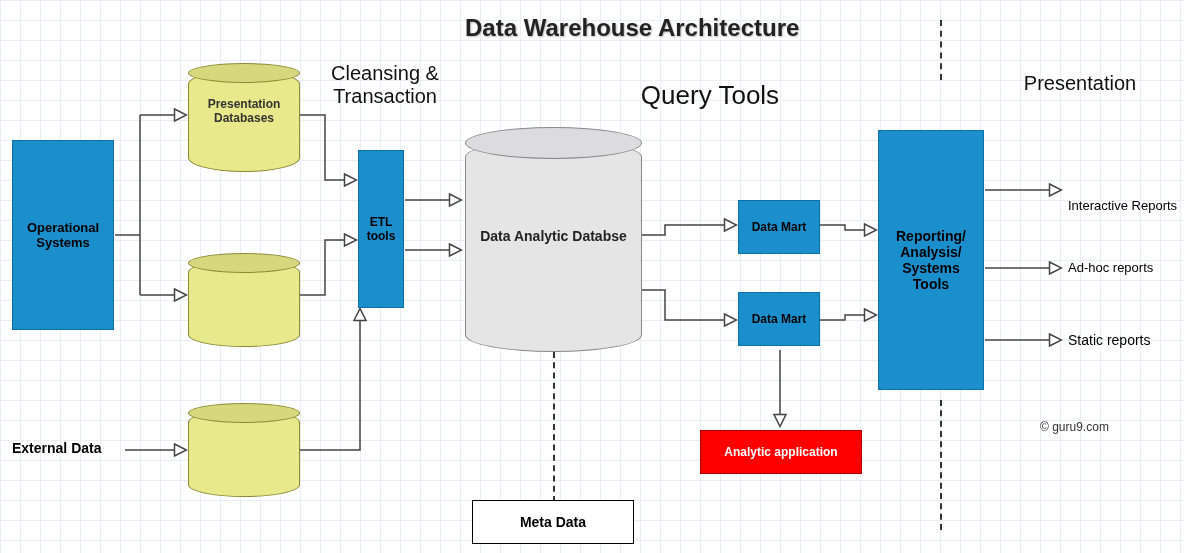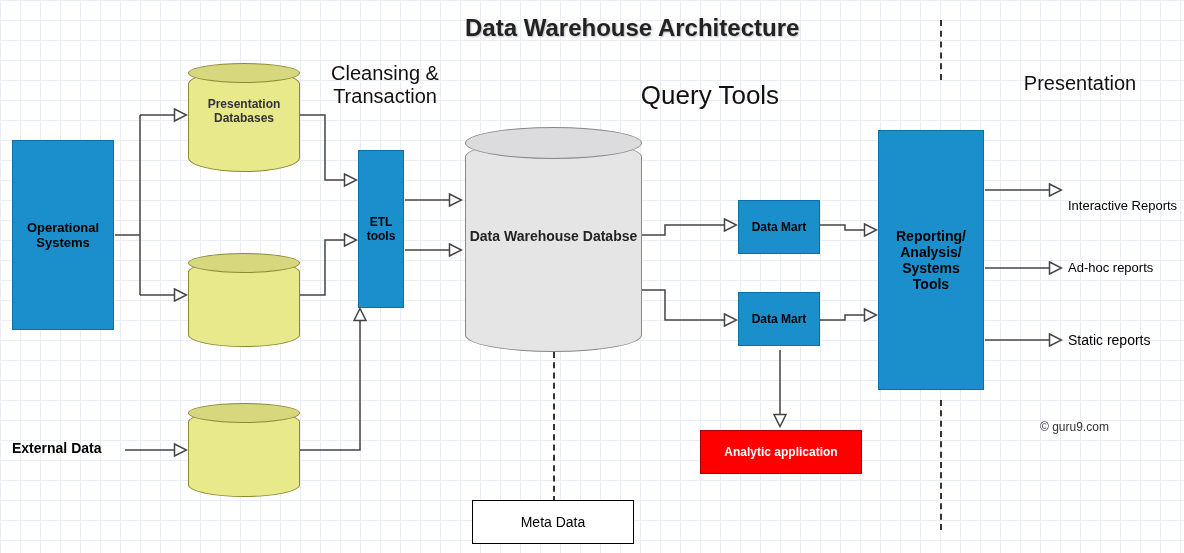--- a/index.html
+++ b/index.html
@@ -49,21 +49,21 @@
     display:flex;
     align-items:center;
     justify-content:center;
     text-align:center;
   }
   .whitebox{
     background:#fff;
     border:1px solid #000;
     color:#000;
     font-size:14px;
-    font-weight:normal;
+    font-weight:bold;
     display:flex;
     align-items:center;
     justify-content:center;
     text-align:center;
   }
   .plain{
     font-size:14px;
     color:#000;
   }
   .plain.bold{font-weight:bold;}
@@ -167,21 +167,21 @@
 
 <div class="abs cyl" style="left:188px;top:260px;width:110px;height:85px;"></div>
 
 <div class="abs cyl" style="left:188px;top:410px;width:110px;height:85px;"></div>
 
 <div class="abs plain bold" style="left:12px;top:440px;">External Data</div>
 
 <div class="abs bluebox" style="left:358px;top:150px;width:46px;height:158px;font-size:12px;">ETL tools</div>
 
 <div class="abs bigcyl" style="left:465px;top:140px;width:175px;height:210px;">
-  <div class="lbl">Data Warehouse Databse</div>
+  <div class="lbl">Data Analytic Databse</div>
 </div>
 
 <div class="abs vdash" style="left:553px;top:352px;height:150px;"></div>
 
 <div class="abs whitebox" style="left:472px;top:500px;width:160px;height:42px;">Meta Data</div>
 
 <div class="abs bluebox" style="left:738px;top:200px;width:82px;height:54px;font-size:12px;">Data Mart</div>
 <div class="abs bluebox" style="left:738px;top:292px;width:82px;height:54px;font-size:12px;">Data Mart</div>
 
 <div class="abs redbox" style="left:700px;top:430px;width:160px;height:42px;">Analytic application</div>

